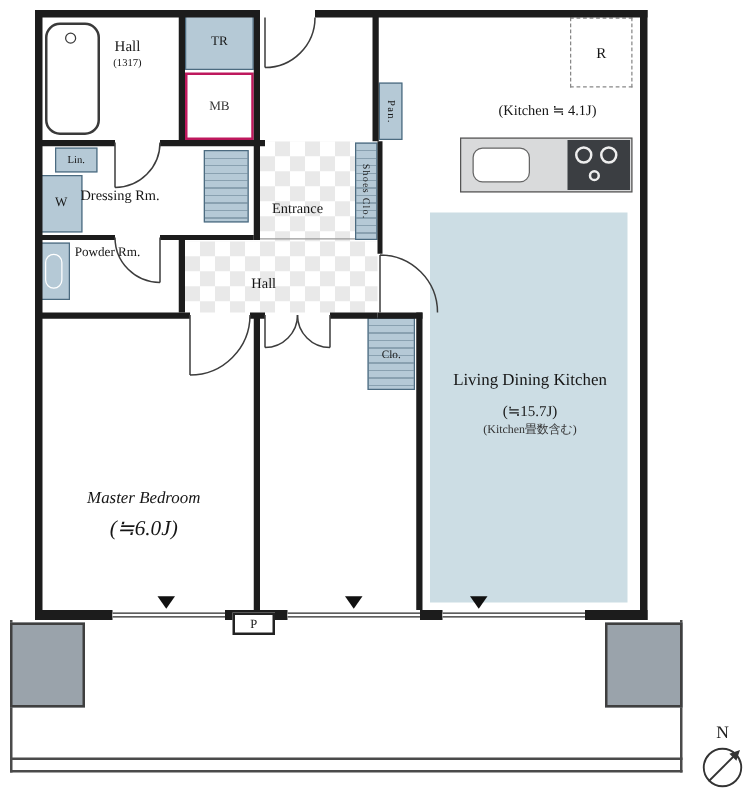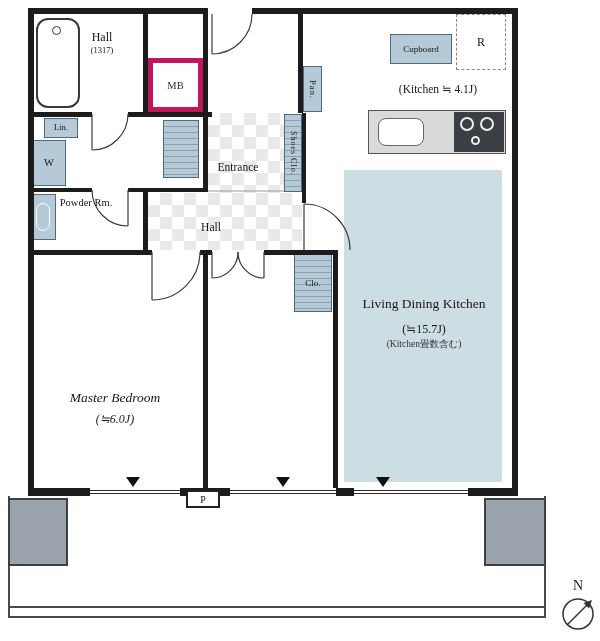--- a/index.html
+++ b/index.html
@@ -48,21 +48,21 @@
      background-size:24px 24px;}
   #entrance-floor{left:208px;top:113px;width:76px;height:80px;}
   #hall-floor{left:148px;top:193px;width:154px;height:57px;}
 
   
   .box{position:absolute;background:#b5c9d6;border:1px solid #4c6b80;z-index:4;
        display:flex;flex-direction:column;align-items:center;justify-content:center;
        text-align:center;line-height:1.15;}
   .striped{background-image:repeating-linear-gradient(180deg,transparent 0 5px,rgba(55,85,105,.35) 5px 6px);}
   #tr-box{left:148px;top:12px;width:55px;height:44px;font-size:10.5px;}
-  #mb-box{position:absolute;left:148px;top:58px;width:55px;height:54px;border:5px solid #be185d;
+  #mb-box{position:absolute;left:148px;top:58px;width:55px;height:54px;border:2px solid #be185d;
           background:#fff;z-index:3;display:flex;align-items:center;justify-content:center;font-size:10.5px;color:#333;}
   #storage-box{left:303px;top:12px;width:81px;height:50px;font-size:9.5px;}
   #pan-box{left:303px;top:66px;width:19px;height:46px;font-size:8.5px;}
   #cupboard-box{left:390px;top:34px;width:62px;height:30px;font-size:9px;}
   #fridge-box{position:absolute;left:456px;top:14px;width:50px;height:56px;background:#fff;
               border:1.5px dashed #888;z-index:3;display:flex;align-items:center;justify-content:center;
               font-size:12px;}
   #lin-box{left:44px;top:118px;width:34px;height:20px;font-size:8.5px;}
   #washer-box{left:32px;top:140px;width:34px;height:46px;font-size:10.5px;}
   #powder-sink{left:30px;top:194px;width:26px;height:46px;}
@@ -87,21 +87,21 @@
   #burner3{left:17px;top:24px;width:9px;height:9px;}
 
   
   #tub{position:absolute;left:36px;top:18px;width:44px;height:90px;background:#fff;
        border:2px solid #3a3a3a;border-radius:12px;z-index:3;}
   #tub-faucet{position:absolute;left:52px;top:26px;width:9px;height:9px;border:1.5px solid #3a3a3a;
               border-radius:50%;z-index:4;}
 
   
   .rlabel{position:absolute;text-align:center;z-index:8;line-height:1.25;}
-  .sz{display:block;font-size:12px;}
+  .sz{display:block;font-size:17px;}
   #bath-label{left:76px;top:30px;width:52px;font-size:12px;}
   #bath-label .sz{font-size:8.5px;}
   #dressing-label{left:36px;top:150px;width:120px;font-size:11.5px;}
   #entrance-label{left:204px;top:160px;width:68px;font-size:11.5px;}
   #hall-label{left:176px;top:220px;width:70px;font-size:11.5px;}
   #powder-label{left:56px;top:196px;width:60px;font-size:10.5px;}
   #kitchen-label{left:368px;top:82px;width:140px;font-size:11.5px;}
   #ldk-label{left:348px;top:296px;width:152px;font-size:13.5px;}
   #ldk-label .sz{margin-top:9px;font-size:12px;}
   #ldk-label .note{display:block;margin-top:2px;font-size:9.5px;color:#333;}
@@ -148,28 +148,28 @@
   <div id="tub-faucet"></div>
 
   <div id="counter"></div>
   <div id="sink"></div>
   <div id="stove">
     <div id="burner1" class="burner"></div>
     <div id="burner2" class="burner"></div>
     <div id="burner3" class="burner"></div>
   </div>
 
+  <div id="tr-box" class="box">
+    <span>TR</span>
+  </div>
   <div id="mb-box">
     <span>MB</span>
   </div>
   <div id="pan-box" class="box">
     <span class="vtext">Pan.</span>
-  </div>
-  <div id="cupboard-box" class="box">
-    <span>Cupboard</span>
   </div>
   <div id="fridge-box">
     <span>R</span>
   </div>
   <div id="lin-box" class="box">
     <span>Lin.</span>
   </div>
   <div id="washer-box" class="box">
     <span>W</span>
   </div>
@@ -231,20 +231,23 @@
       <path d="M 238 252 A 26 26 0 0 0 264 278 M 264 252 L 264 278"></path>
       <path d="M 304 204 A 46 46 0 0 1 350 250 M 304 204 L 304 250"></path>
     </g>
     <path d="M 208 191 L 284 191" stroke="#9a9a9a" stroke-width="1"></path>
   </svg>
 
   <div id="bath-label" class="rlabel">
     <span>Hall</span>
     <span class="sz">(1317)</span>
   </div>
+  <div id="dressing-label" class="rlabel">
+    <span>Dressing Rm.</span>
+  </div>
   <div id="entrance-label" class="rlabel">
     <span>Entrance</span>
   </div>
   <div id="hall-label" class="rlabel">
     <span>Hall</span>
   </div>
   <div id="powder-label" class="rlabel">
     <span>Powder Rm.</span>
   </div>
   <div id="kitchen-label" class="rlabel">

